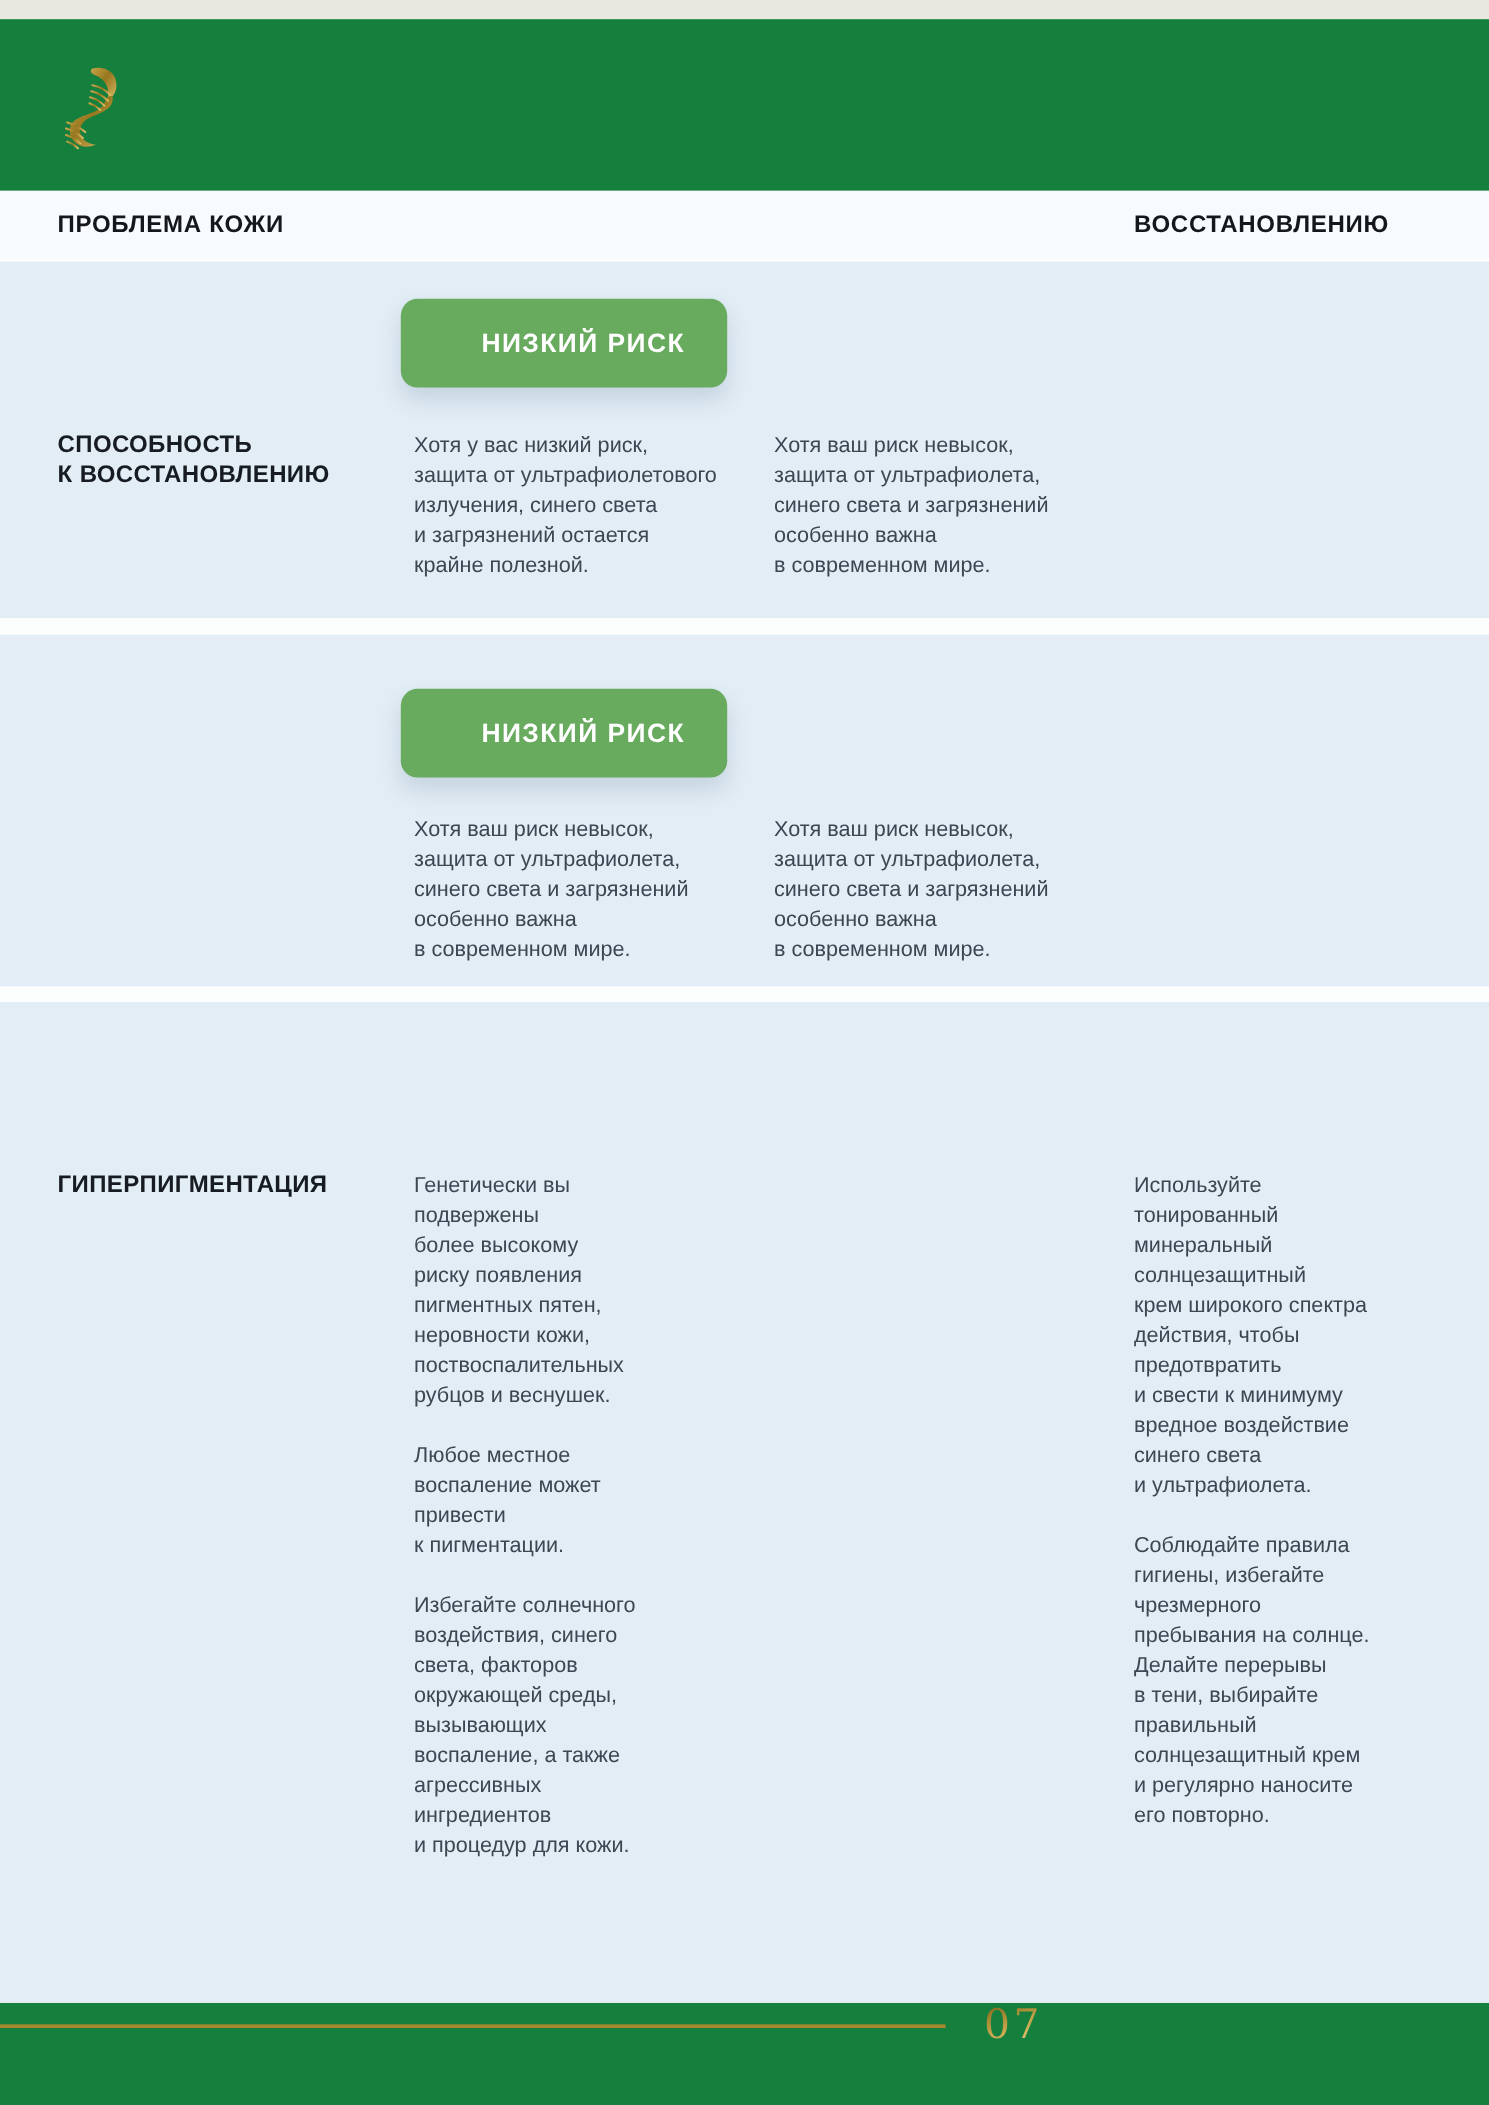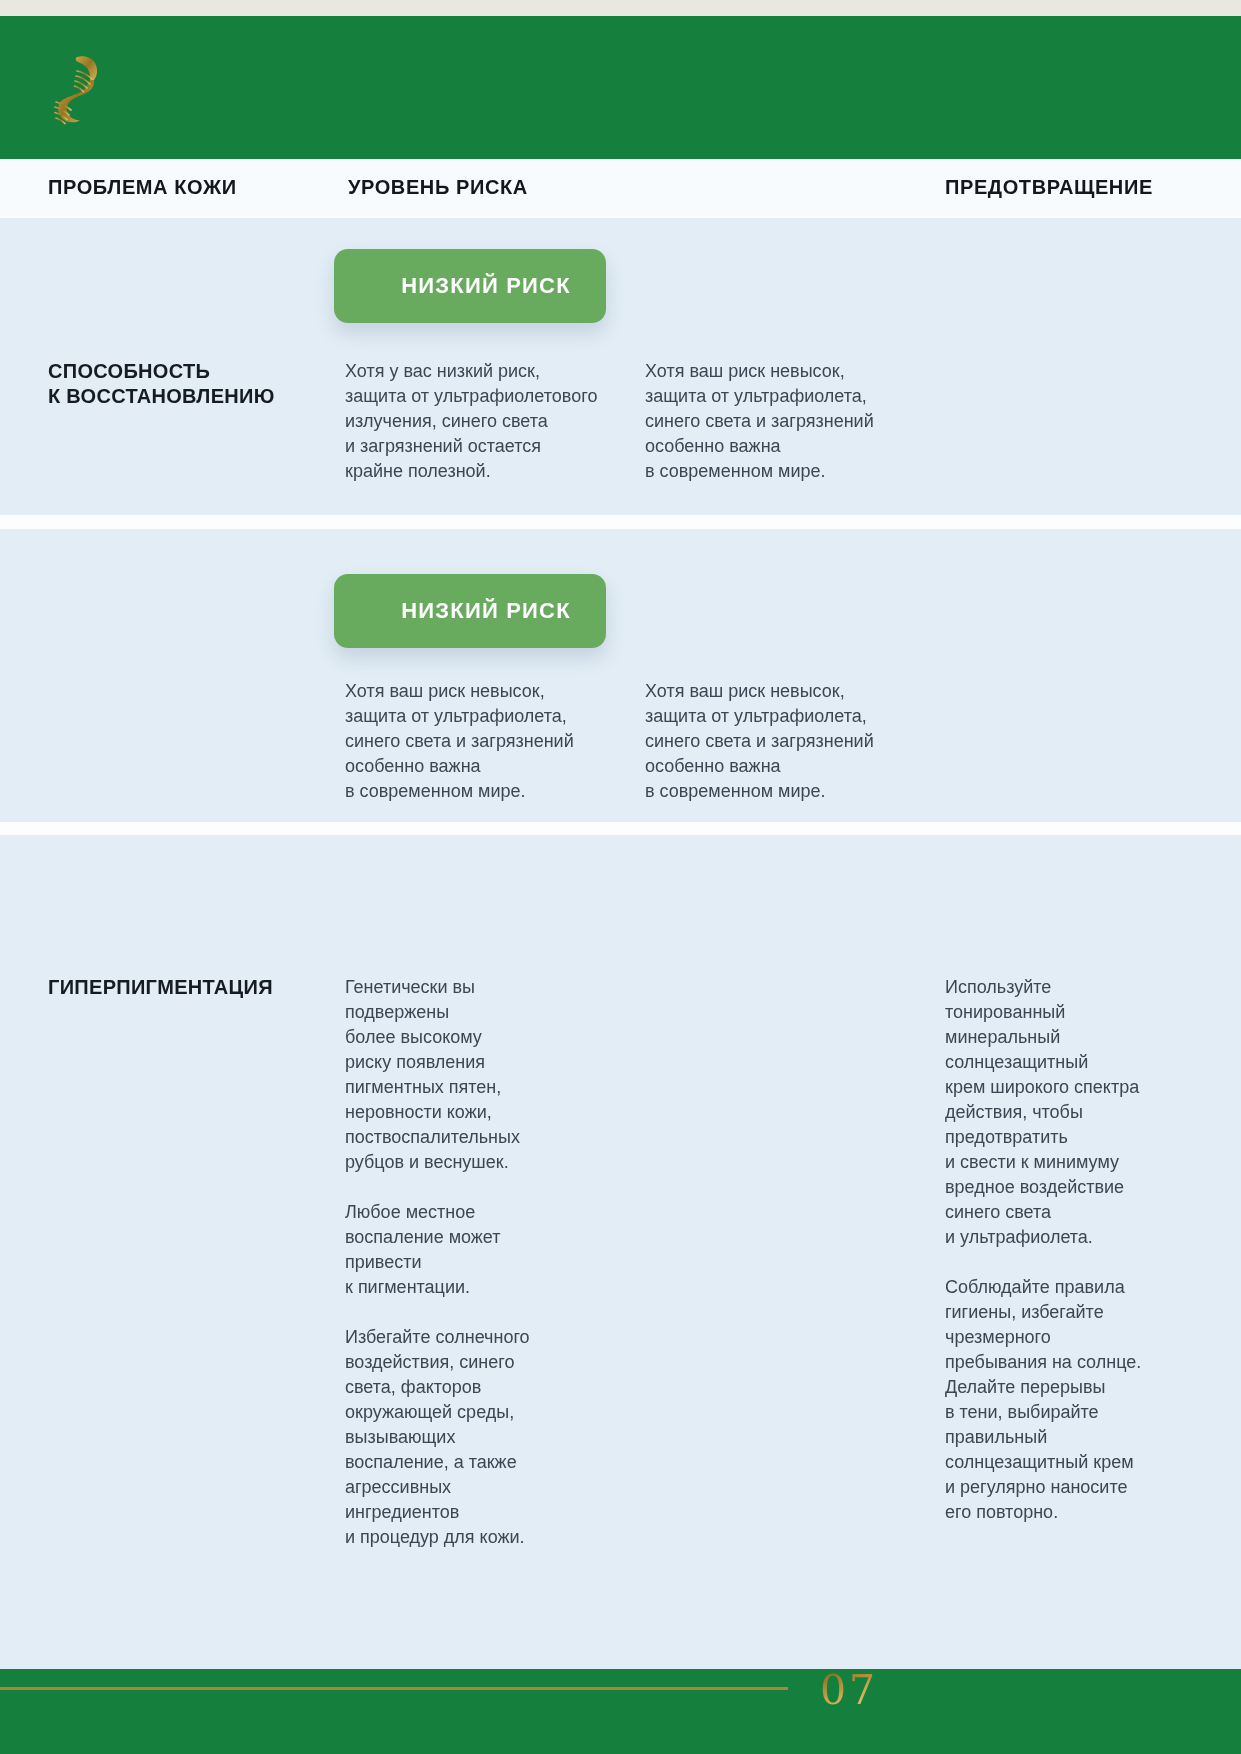--- a/index.html
+++ b/index.html
@@ -46,21 +46,21 @@
   .problem{left:48px;width:285px;font-size:20px;font-weight:700;line-height:25px;letter-spacing:.3px;color:#171b22;}
   .body-text{font-size:18px;line-height:25px;color:#3d4653;}
   .risk-text{left:345px;width:300px;}
   .prevention-text{left:645px;width:300px;}
   .recovery-text{left:945px;width:292px;}
 
   .footer-line{position:absolute;left:0;top:1671px;width:788px;height:3px;background:#a7882a;}
   .page-number{
     position:absolute;left:820px;top:1654px;
     font-family:"DejaVu Serif", serif;
-    font-size:41px;line-height:1;letter-spacing:3px;
+    font-size:34px;line-height:1;letter-spacing:3px;
     background:linear-gradient(160deg,#8c6f22 10%,#c9a94e 55%,#e3c97e 95%);
     -webkit-background-clip:text;background-clip:text;color:transparent;
   }
 </style>
 </head>
 <body>
 
 <div class="page">
 
   <div class="logo">
@@ -84,22 +84,21 @@
         <path d="M9 58.5 C13.5 60 18 62.5 21 65.5"></path>
         <path d="M10 64 C13 65 16.5 67 19 69.5"></path>
       </g>
     </svg>
   </div>
 
   <div class="table-area">
 
     <div class="header-band">
       <div class="hcell hc1">ПРОБЛЕМА КОЖИ</div>
-      <div class="hcell hc2">УРОВЕНЬ РИСКА</div>
-      <div class="hcell hc4">ПРЕДОТВРАЩЕНИЕ</div>
+      <div class="hcell hc4">ВОССТАНОВЛЕНИЮ</div>
     </div>
 
     <section class="card card1">
       <div class="badge" style="background: rgb(104, 170, 94);">
         <span>НИЗКИЙ РИСК</span>
       </div>
       <div class="cell problem">СПОСОБНОСТЬ
 К ВОССТАНОВЛЕНИЮ</div>
       <div class="cell body-text risk-text">Хотя у вас низкий риск,
 защита от ультрафиолетового

